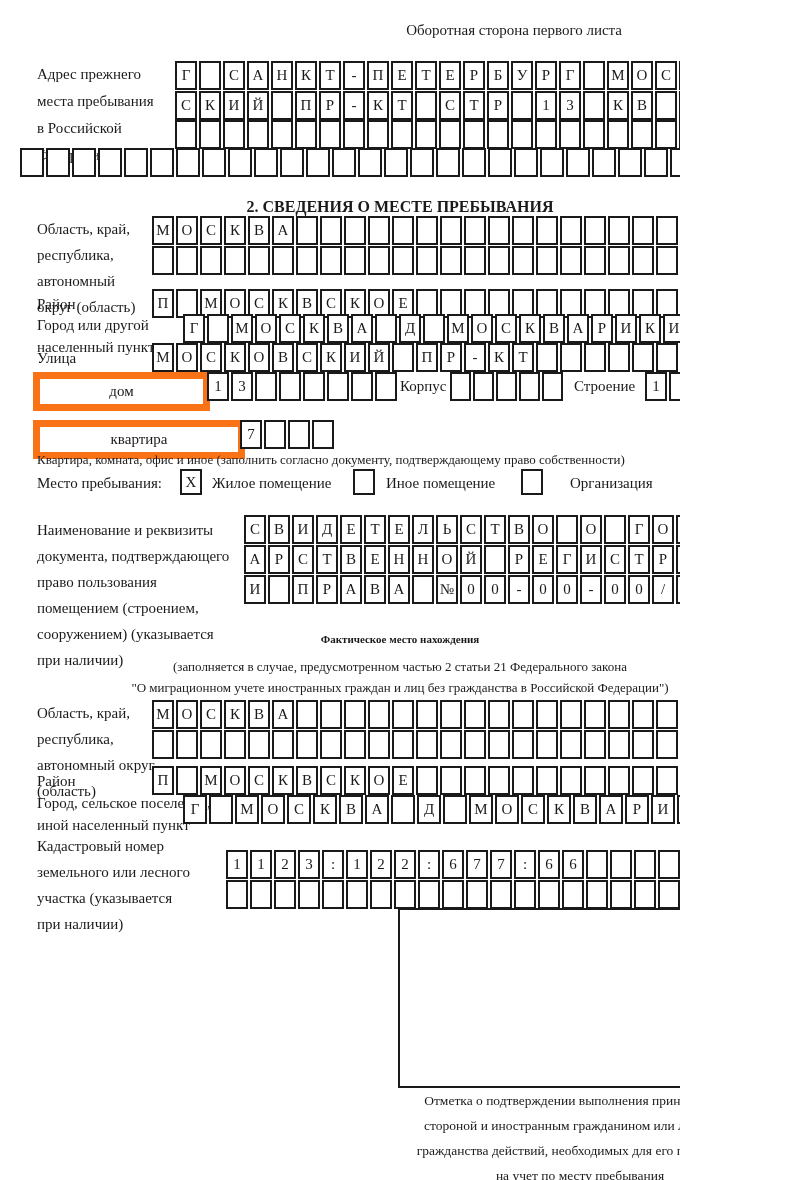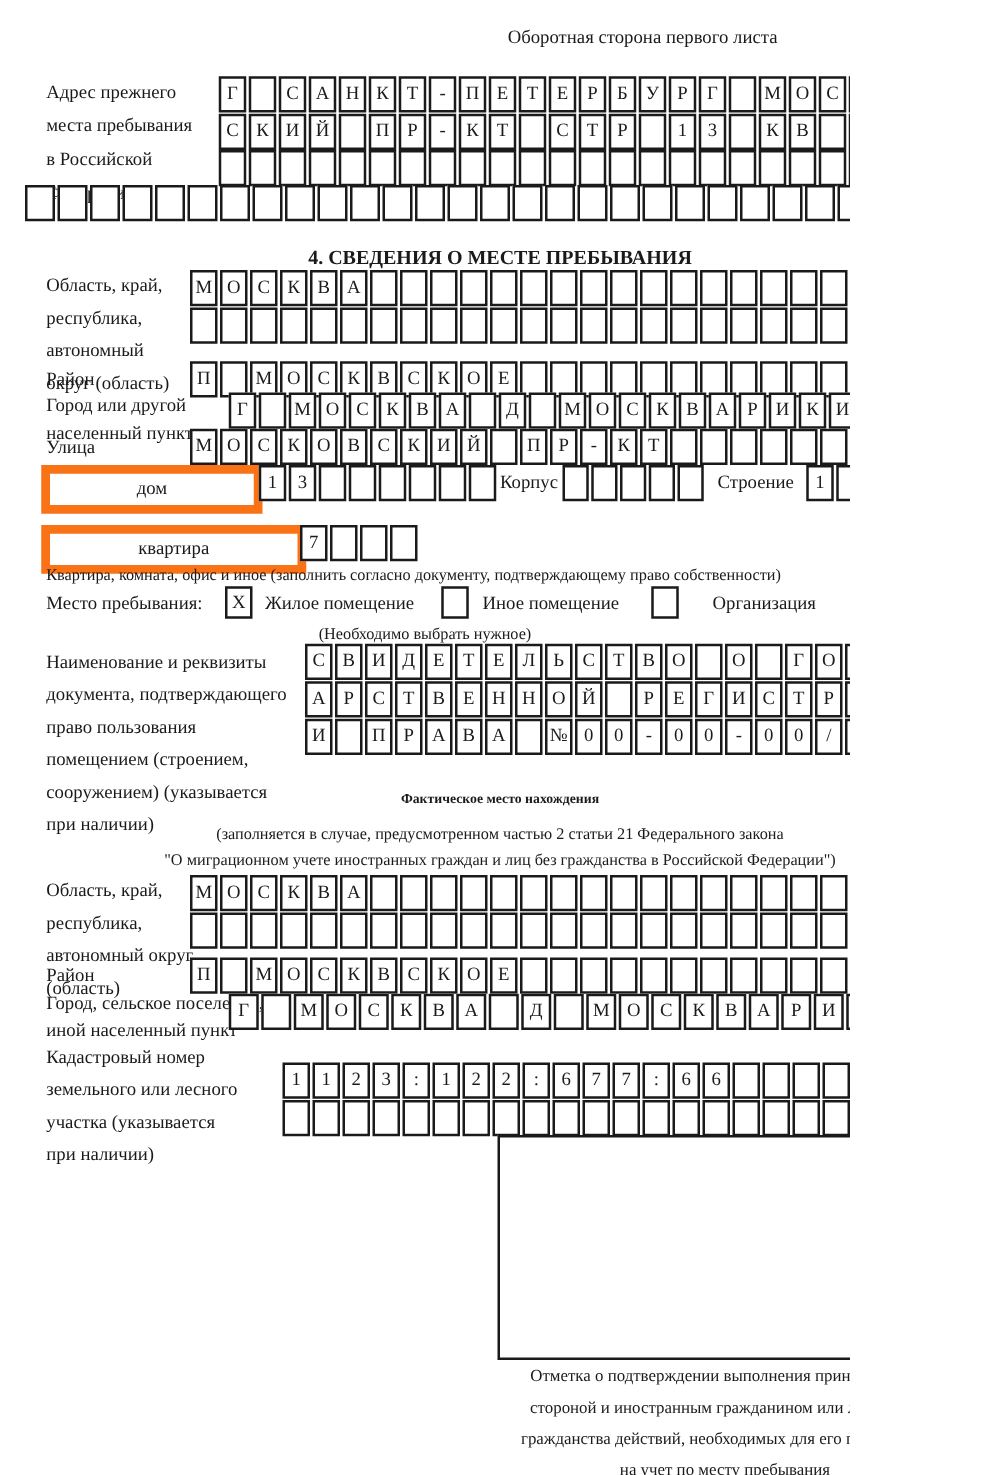--- a/index.html
+++ b/index.html
@@ -136,21 +136,21 @@
       <span class="cell w"></span>
       <span class="cell w"></span>
       <span class="cell w"></span>
       <span class="cell w"></span>
       <span class="cell w"></span>
       <span class="cell w"></span>
       <span class="cell w"></span>
       <span class="cell w"></span>
     </div>
 
-  <div class="title" style="top:198px">4. СВЕДЕНИЯ О МЕСТЕ ПРЕБЫВАНИЯ</div>
+  <div class="title" style="top:198px">2. СВЕДЕНИЯ О МЕСТЕ ПРЕБЫВАНИЯ</div>
 
   <div class="lbl" style="left:37px;top:216px;width:130px">Область, край,
 республика,
 автономный
 округ (область)</div>
   <div class="row" style="left:152px;top:216px">
       <span class="cell ">М</span>
       <span class="cell ">О</span>
       <span class="cell ">С</span>
       <span class="cell ">К</span>
@@ -326,21 +326,20 @@
     </div>
   <div class="cap" style="left:37px;top:452px;font-size:13px">Квартира, комната, офис и иное (заполнить согласно документу, подтверждающему право собственности)</div>
 
   <div class="lbl" style="left:37px;top:470px">Место пребывания:</div>
   <span class="chk" style="left:180px;top:469px">X</span>
   <div class="lbl" style="left:212px;top:470px">Жилое помещение</div>
   <span class="chk" style="left:353px;top:469px"></span>
   <div class="lbl" style="left:386px;top:470px">Иное помещение</div>
   <span class="chk" style="left:521px;top:469px"></span>
   <div class="lbl" style="left:570px;top:470px">Организация</div>
-  <div class="cap" style="left:0;width:680px;text-align:center;top:499px;font-size:13px">(Необходимо выбрать нужное)</div>
 
   <div class="lbl" style="left:37px;top:517px;width:205px">Наименование и реквизиты
 документа, подтверждающего
 право пользования
 помещением (строением,
 сооружением) (указывается
 при наличии)</div>
   <div class="row" style="left:244px;top:515px">
       <span class="cell ">С</span>
       <span class="cell ">В</span>

